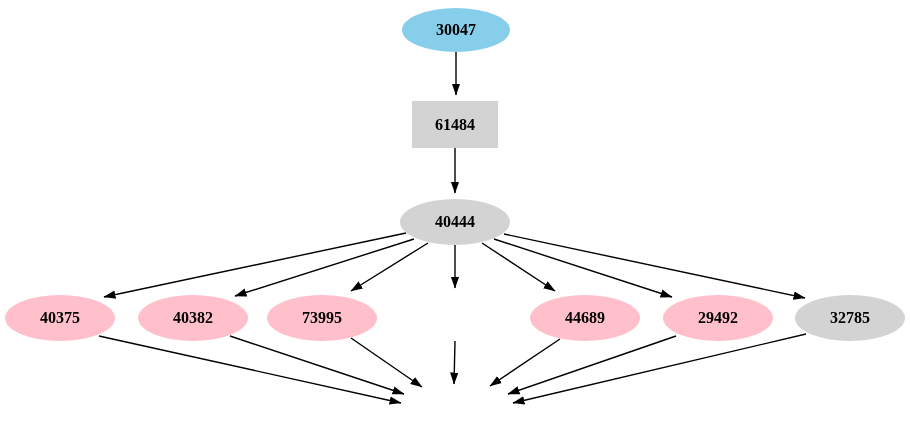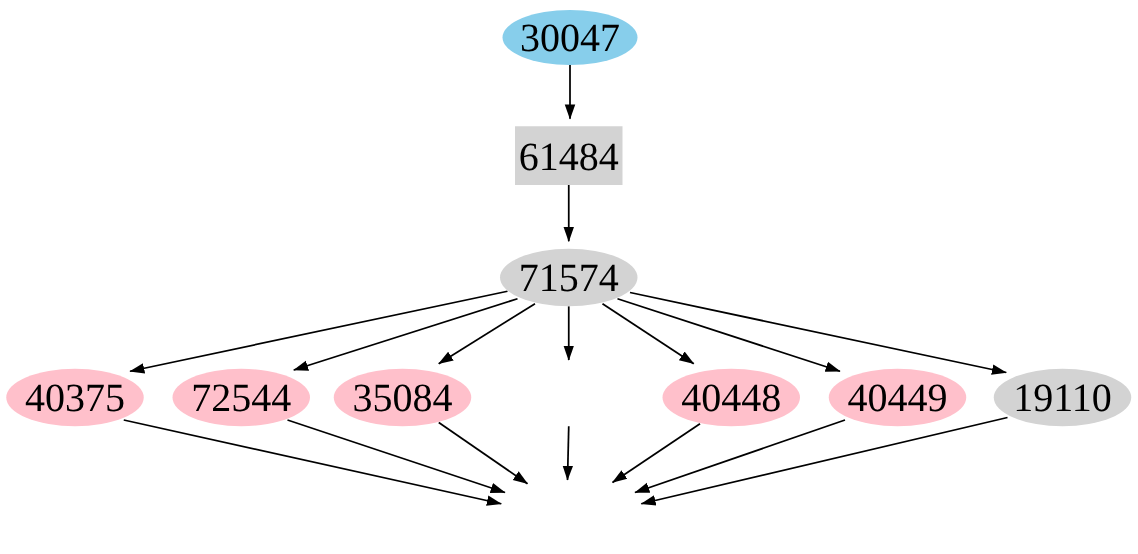--- a/index.html
+++ b/index.html
@@ -24,24 +24,25 @@
   }
   .edges-layer line {
     stroke: #000000;
     stroke-width: 1.4;
   }
   .node {
     position: absolute;
     display: flex;
     align-items: center;
     justify-content: center;
-    font-size: 32px;
+    font-size: 16px;
     color: #000000;
     line-height: 1;
     user-select: none;
+    font-weight: bold;
   }
   .node.ellipse { border-radius: 50%; }
   .node.box { border-radius: 0; }
 </style>
 </head>
 <body>
 
 <div class="graph-canvas">
 
   <svg class="edges-layer" viewBox="0 0 910 443" xmlns="http://www.w3.org/2000/svg">
@@ -65,29 +66,29 @@
     <line x1="455" y1="341" x2="454" y2="384" marker-end="url(#arrow)"></line>
     <line x1="560" y1="339" x2="490" y2="386" marker-end="url(#arrow)"></line>
     <line x1="676" y1="336" x2="508" y2="394" marker-end="url(#arrow)"></line>
     <line x1="806" y1="334" x2="513" y2="403" marker-end="url(#arrow)"></line>
   </svg>
 
   <div class="node ellipse" style="left: 402px; top: 8px; width: 108px; height: 44px; background: rgb(135, 206, 235);">30047</div>
 
   <div class="node box" style="left: 412px; top: 101px; width: 86px; height: 47px; background: rgb(211, 211, 211);">61484</div>
 
-  <div class="node ellipse" style="left: 400px; top: 199px; width: 110px; height: 46px; background: rgb(211, 211, 211);">71574</div>
+  <div class="node ellipse" style="left: 400px; top: 199px; width: 110px; height: 46px; background: rgb(211, 211, 211);">40444</div>
 
   <div class="node ellipse" style="left: 5px; top: 295px; width: 110px; height: 46px; background: rgb(255, 192, 203); text-align: center;">40375</div>
 
-  <div class="node ellipse" style="left: 138px; top: 295px; width: 110px; height: 46px; background: rgb(255, 192, 203);">72544</div>
+  <div class="node ellipse" style="left: 138px; top: 295px; width: 110px; height: 46px; background: rgb(255, 192, 203);">40382</div>
 
-  <div class="node ellipse" style="left: 267px; top: 295px; width: 110px; height: 46px; background: rgb(255, 192, 203);">35084</div>
+  <div class="node ellipse" style="left: 267px; top: 295px; width: 110px; height: 46px; background: rgb(255, 192, 203);">73995</div>
 
 
-  <div class="node ellipse" style="left: 530px; top: 295px; width: 110px; height: 46px; background: rgb(255, 192, 203);">40448</div>
+  <div class="node ellipse" style="left: 530px; top: 295px; width: 110px; height: 46px; background: rgb(255, 192, 203);">44689</div>
 
-  <div class="node ellipse" style="left: 663px; top: 295px; width: 110px; height: 46px; background: rgb(255, 192, 203);">40449</div>
+  <div class="node ellipse" style="left: 663px; top: 295px; width: 110px; height: 46px; background: rgb(255, 192, 203);">29492</div>
 
-  <div class="node ellipse" style="left: 795px; top: 295px; width: 110px; height: 46px; background: rgb(211, 211, 211);">19110</div>
+  <div class="node ellipse" style="left: 795px; top: 295px; width: 110px; height: 46px; background: rgb(211, 211, 211);">32785</div>
 
 
 </div>
 
 </body></html>

